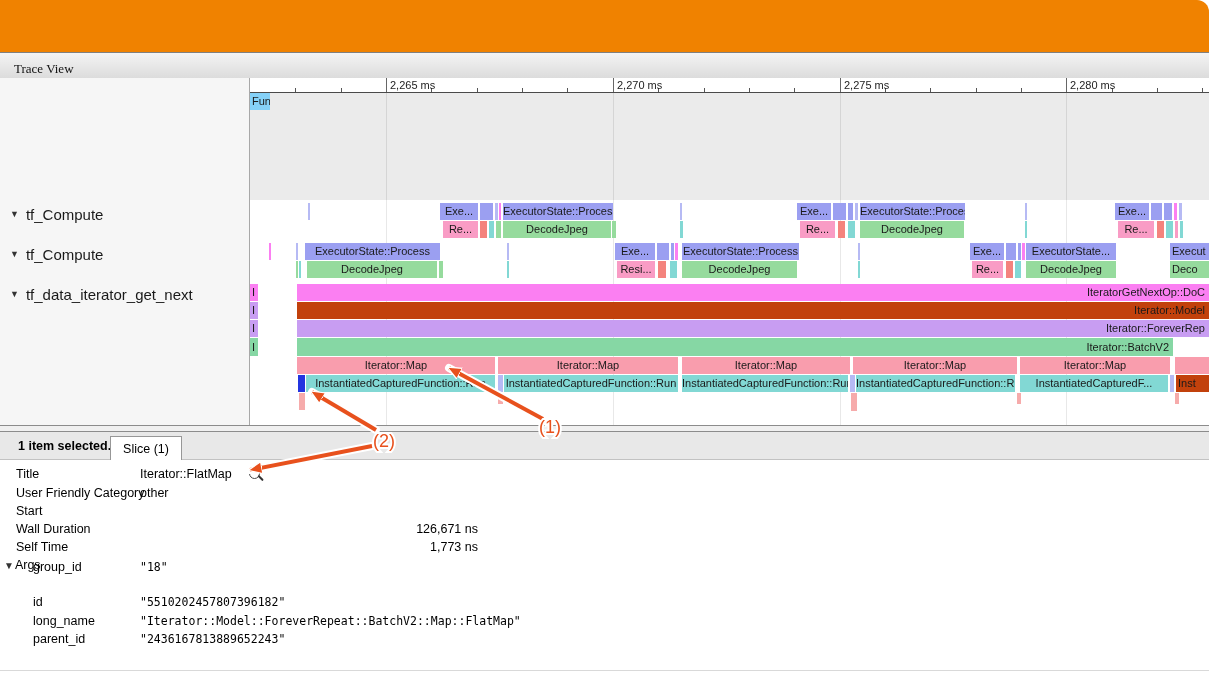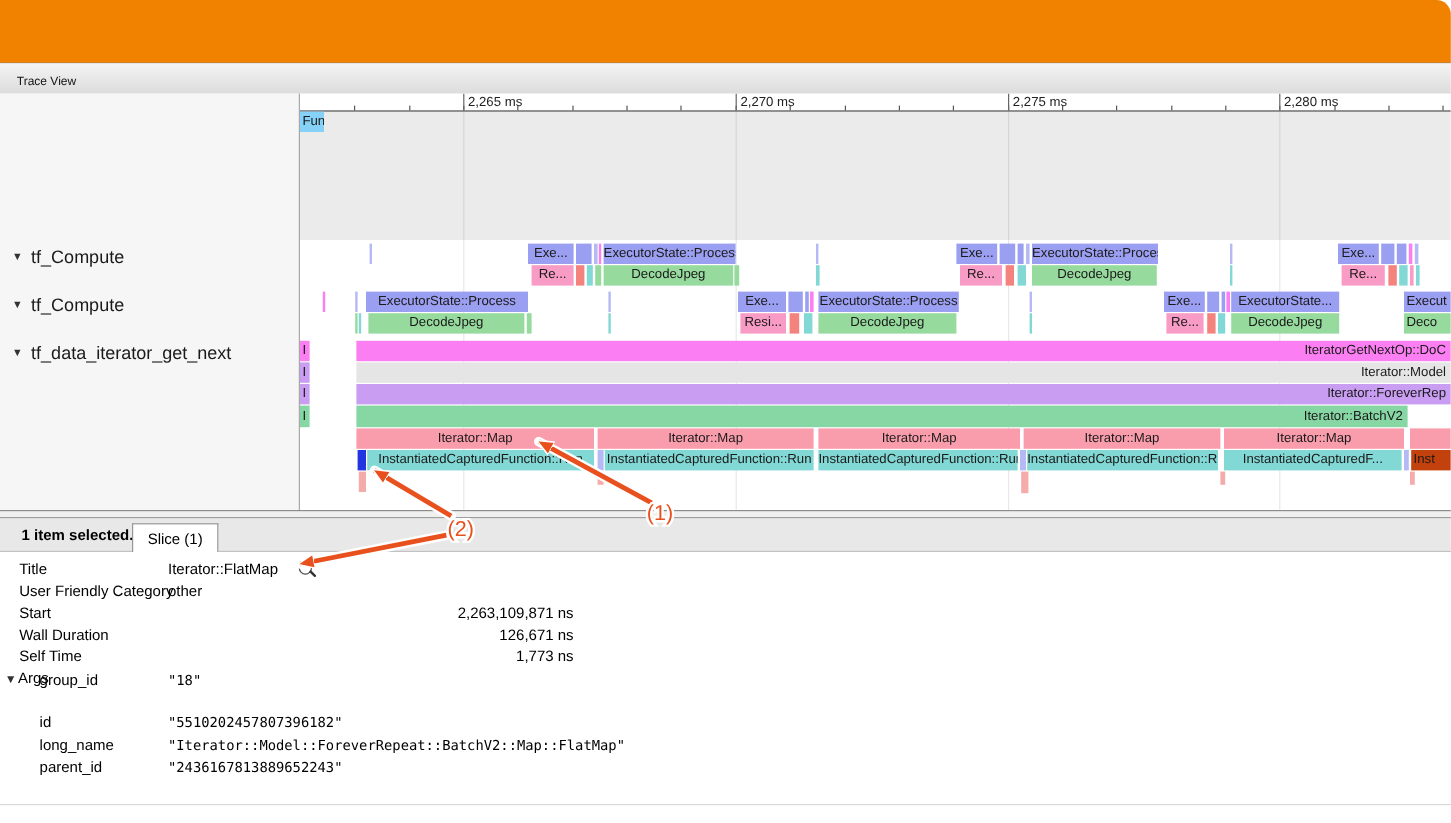--- a/index.html
+++ b/index.html
@@ -3,21 +3,21 @@
 <meta charset="utf-8">
 <style>
   html,body{margin:0;padding:0;background:#fff;}
   body{font-family:"Liberation Sans",sans-serif;width:1209px;height:686px;overflow:hidden;position:relative;}
   .canvas{position:relative;width:1209px;height:686px;background:#fff;}
 
   #orange-bar{position:absolute;left:0;top:0;width:1209px;height:52px;background:#f08200;
     border-bottom:1px solid #808080;border-top-right-radius:12px;}
   #traceview-bar{position:absolute;left:0;top:53px;width:1209px;height:32px;box-sizing:border-box;
     background:linear-gradient(#f4f4f4,#d6d6d6);border-bottom:1px solid #9e9e9e;
-    display:flex;align-items:center;padding-left:14px;font-size:10px;color:#111;}
+    display:flex;align-items:center;padding-left:14px;font-size:13px;color:#111;font-family:Liberation Serif, serif;}
 
   #main{position:absolute;left:0;top:78px;width:1209px;height:347px;background:#fff;}
   #sidebar{position:absolute;left:0;top:0;width:250px;height:347px;background:#f6f6f6;
     border-right:1px solid #a8a8a8;box-sizing:border-box;}
   .sidebar-item{position:absolute;left:10px;height:18px;display:flex;align-items:center;gap:7px;
     font-size:15px;color:#1a1a1a;white-space:nowrap;cursor:pointer;}
   .tri{font-size:9px;color:#333;line-height:10px;}
 
   #timeline{position:absolute;left:250px;top:0;width:959px;height:347px;overflow:hidden;}
   #grayband{position:absolute;left:0;top:15px;width:959px;height:107px;background:#ebebeb;}
@@ -186,21 +186,21 @@
         <div class="seg" style="left: 432px; top: 183px; width: 115px; height: 17px; line-height: 17px; background: rgb(150, 219, 157);">DecodeJpeg</div>
         <div class="seg" style="left: 608px; top: 183px; width: 2px; height: 17px; line-height: 17px; background: rgb(130, 216, 212);"></div>
         <div class="seg" style="left: 722px; top: 183px; width: 31px; height: 17px; line-height: 17px; background: rgb(249, 156, 197);">Re...</div>
         <div class="seg" style="left: 756px; top: 183px; width: 7px; height: 17px; line-height: 17px; background: rgb(244, 131, 125);"></div>
         <div class="seg" style="left: 765px; top: 183px; width: 6px; height: 17px; line-height: 17px; background: rgb(130, 216, 212);"></div>
         <div class="seg" style="left: 776px; top: 183px; width: 90px; height: 17px; line-height: 17px; background: rgb(150, 219, 157);">DecodeJpeg</div>
         <div class="seg a-left" style="left: 920px; top: 183px; width: 39px; height: 17px; line-height: 17px; background: rgb(150, 219, 157);">Deco</div>
         <div class="seg a-left" style="left: 0px; top: 206px; width: 8px; height: 17px; line-height: 17px; background: rgb(251, 127, 242);">I</div>
         <div class="seg a-right" style="left: 47px; top: 206px; width: 912px; height: 17px; line-height: 17px; background: rgb(251, 127, 242);">IteratorGetNextOp::DoC</div>
         <div class="seg a-left" style="left: 0px; top: 224px; width: 8px; height: 17px; line-height: 17px; background: rgb(200, 157, 242);">I</div>
-        <div class="seg a-right" style="left: 47px; top: 224px; width: 912px; height: 17px; line-height: 17px; background: #e5e5e5;">Iterator::Model</div>
+        <div class="seg a-right" style="left: 47px; top: 224px; width: 912px; height: 17px; line-height: 17px; background: #c2410c;">Iterator::Model</div>
         <div class="seg a-left" style="left: 0px; top: 242px; width: 8px; height: 17px; line-height: 17px; background: rgb(200, 157, 242);">I</div>
         <div class="seg a-right" style="left: 47px; top: 242px; width: 912px; height: 17px; line-height: 17px; background: rgb(200, 157, 242);">Iterator::ForeverRep</div>
         <div class="seg a-left" style="left: 0px; top: 260px; width: 8px; height: 18px; line-height: 18px; background: rgb(134, 215, 164);">I</div>
         <div class="seg a-right" style="left: 47px; top: 260px; width: 876px; height: 18px; line-height: 18px; background: rgb(134, 215, 164);">Iterator::BatchV2</div>
         <div class="seg" style="left: 47px; top: 279px; width: 198px; height: 17px; line-height: 17px; background: rgb(249, 157, 173);">Iterator::Map</div>
         <div class="seg" style="left: 248px; top: 279px; width: 180px; height: 17px; line-height: 17px; background: rgb(249, 157, 173);">Iterator::Map</div>
         <div class="seg" style="left: 432px; top: 279px; width: 168px; height: 17px; line-height: 17px; background: rgb(249, 157, 173);">Iterator::Map</div>
         <div class="seg" style="left: 603px; top: 279px; width: 164px; height: 17px; line-height: 17px; background: rgb(249, 157, 173);">Iterator::Map</div>
         <div class="seg" style="left: 770px; top: 279px; width: 150px; height: 17px; line-height: 17px; background: rgb(249, 157, 173);">Iterator::Map</div>
         <div class="seg" style="left: 925px; top: 279px; width: 34px; height: 17px; line-height: 17px; background: rgb(249, 157, 173);"></div>
@@ -234,21 +234,20 @@
         <div class="drow" style="top: 6px;">
           <span class="dlabel">Title</span>
           <span class="dvalue">Iterator::FlatMap</span>
         </div>
         <div class="drow" style="top: 25px;">
           <span class="dlabel">User Friendly Category</span>
           <span class="dvalue">other</span>
         </div>
         <div class="drow" style="top: 43px;">
           <span class="dlabel">Start</span>
-          <span class="dvalue right">2,263,109,871 ns</span>
         </div>
         <div class="drow" style="top: 61px;">
           <span class="dlabel">Wall Duration</span>
           <span class="dvalue right">126,671 ns</span>
         </div>
         <div class="drow" style="top: 79px;">
           <span class="dlabel">Self Time</span>
           <span class="dvalue right">1,773 ns</span>
         </div>
         <div class="args-header" style="top: 97px;"><span class="tri">▼</span><span>Args</span></div>

